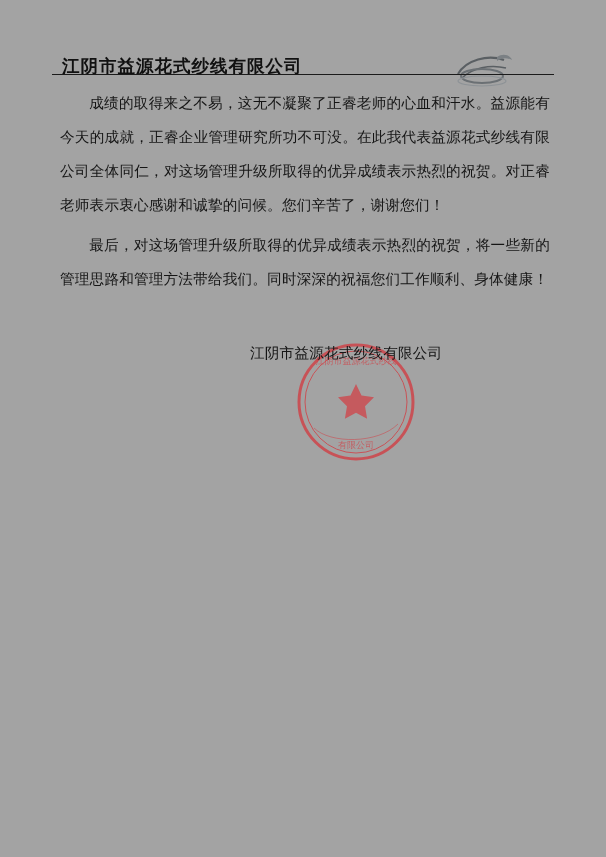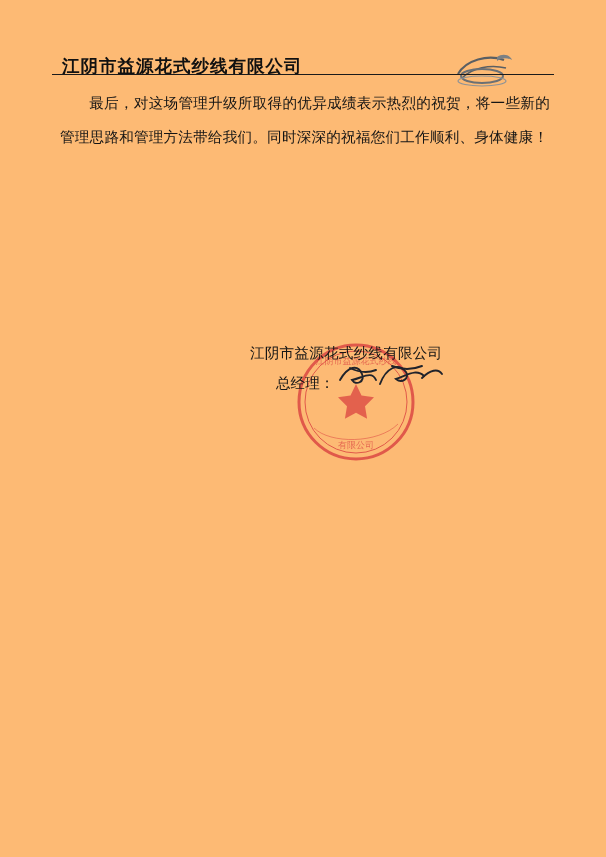--- a/index.html
+++ b/index.html
@@ -12,21 +12,21 @@
     height: 857px;
     font-family: "DejaVu Sans", sans-serif;
     color: #1a1a1a;
     position: relative;
     overflow: hidden;
   }
   .page {
     position: relative;
     width: 606px;
     height: 857px;
-    background: #fdba74;
+    background: #a3a3a3;
   }
 
   
   .letterhead {
     position: absolute;
     left: 0;
     top: 24px;
     width: 606px;
     height: 52px;
   }
@@ -138,20 +138,21 @@
           <ellipse cx="30" cy="28" rx="21" ry="7" stroke="#6b7074" stroke-width="2"></ellipse>
         </g>
         <path d="M45 9 C51 5, 58 7, 60 12 C56 10, 50 9, 45 13 Z" fill="#7b8084"></path>
         <ellipse cx="30" cy="33" rx="24" ry="5" fill="none" stroke="#8d9296" stroke-width="1.2"></ellipse>
       </svg>
     </div>
   </div>
   <div class="header-rule"></div>
 
   <div class="body-text">
+    <p class="para">成绩的取得来之不易，这无不凝聚了正睿老师的心血和汗水。益源能有今天的成就，正睿企业管理研究所功不可没。在此我代表益源花式纱线有限公司全体同仁，对这场管理升级所取得的优异成绩表示热烈的祝贺。对正睿老师表示衷心感谢和诚挚的问候。您们辛苦了，谢谢您们！</p>
     <p class="para">最后，对这场管理升级所取得的优异成绩表示热烈的祝贺，将一些新的管理思路和管理方法带给我们。同时深深的祝福您们工作顺利、身体健康！</p>
   </div>
 
   <div class="seal">
     <svg width="124" height="124" viewBox="0 0 124 124" xmlns="http://www.w3.org/2000/svg">
       <g stroke="#d6343a" fill="none" opacity="0.72">
         <circle cx="62" cy="62" r="57" stroke-width="3"></circle>
         <circle cx="62" cy="62" r="51" stroke-width="1"></circle>
       </g>
       <g fill="#d6343a" opacity="0.66">
@@ -163,30 +164,16 @@
       </g>
       <g stroke="#d6343a" opacity="0.45" stroke-width="1" fill="none">
         <path d="M20 88 C36 104, 84 104, 104 84"></path>
       </g>
     </svg>
   </div>
 
   <div class="signature-block">
     <div class="sig-company">江阴市益源花式纱线有限公司</div>
 
-    <div class="sig-title-row">
-      <span>总经理：</span>
-      <span class="handwriting">
-        <svg width="110" height="34" viewBox="0 0 110 34" xmlns="http://www.w3.org/2000/svg">
-          <g fill="none" stroke="#20232b" stroke-width="1.9" stroke-linecap="round">
-            <path d="M4 22 C12 8, 22 6, 26 16 C29 24, 20 28, 16 22 C26 20, 36 12, 40 22"></path>
-            <path d="M14 10 C22 14, 30 16, 40 12"></path>
-            <path d="M44 26 C50 10, 62 4, 70 14 C74 20, 66 26, 60 21 C70 18, 80 10, 88 18"></path>
-            <path d="M56 8 C66 12, 76 12, 86 8"></path>
-            <path d="M86 20 C94 12, 102 10, 106 16"></path>
-          </g>
-        </svg>
-      </span>
-    </div>
 
   </div>
 
 </div>
 
 </body></html>

